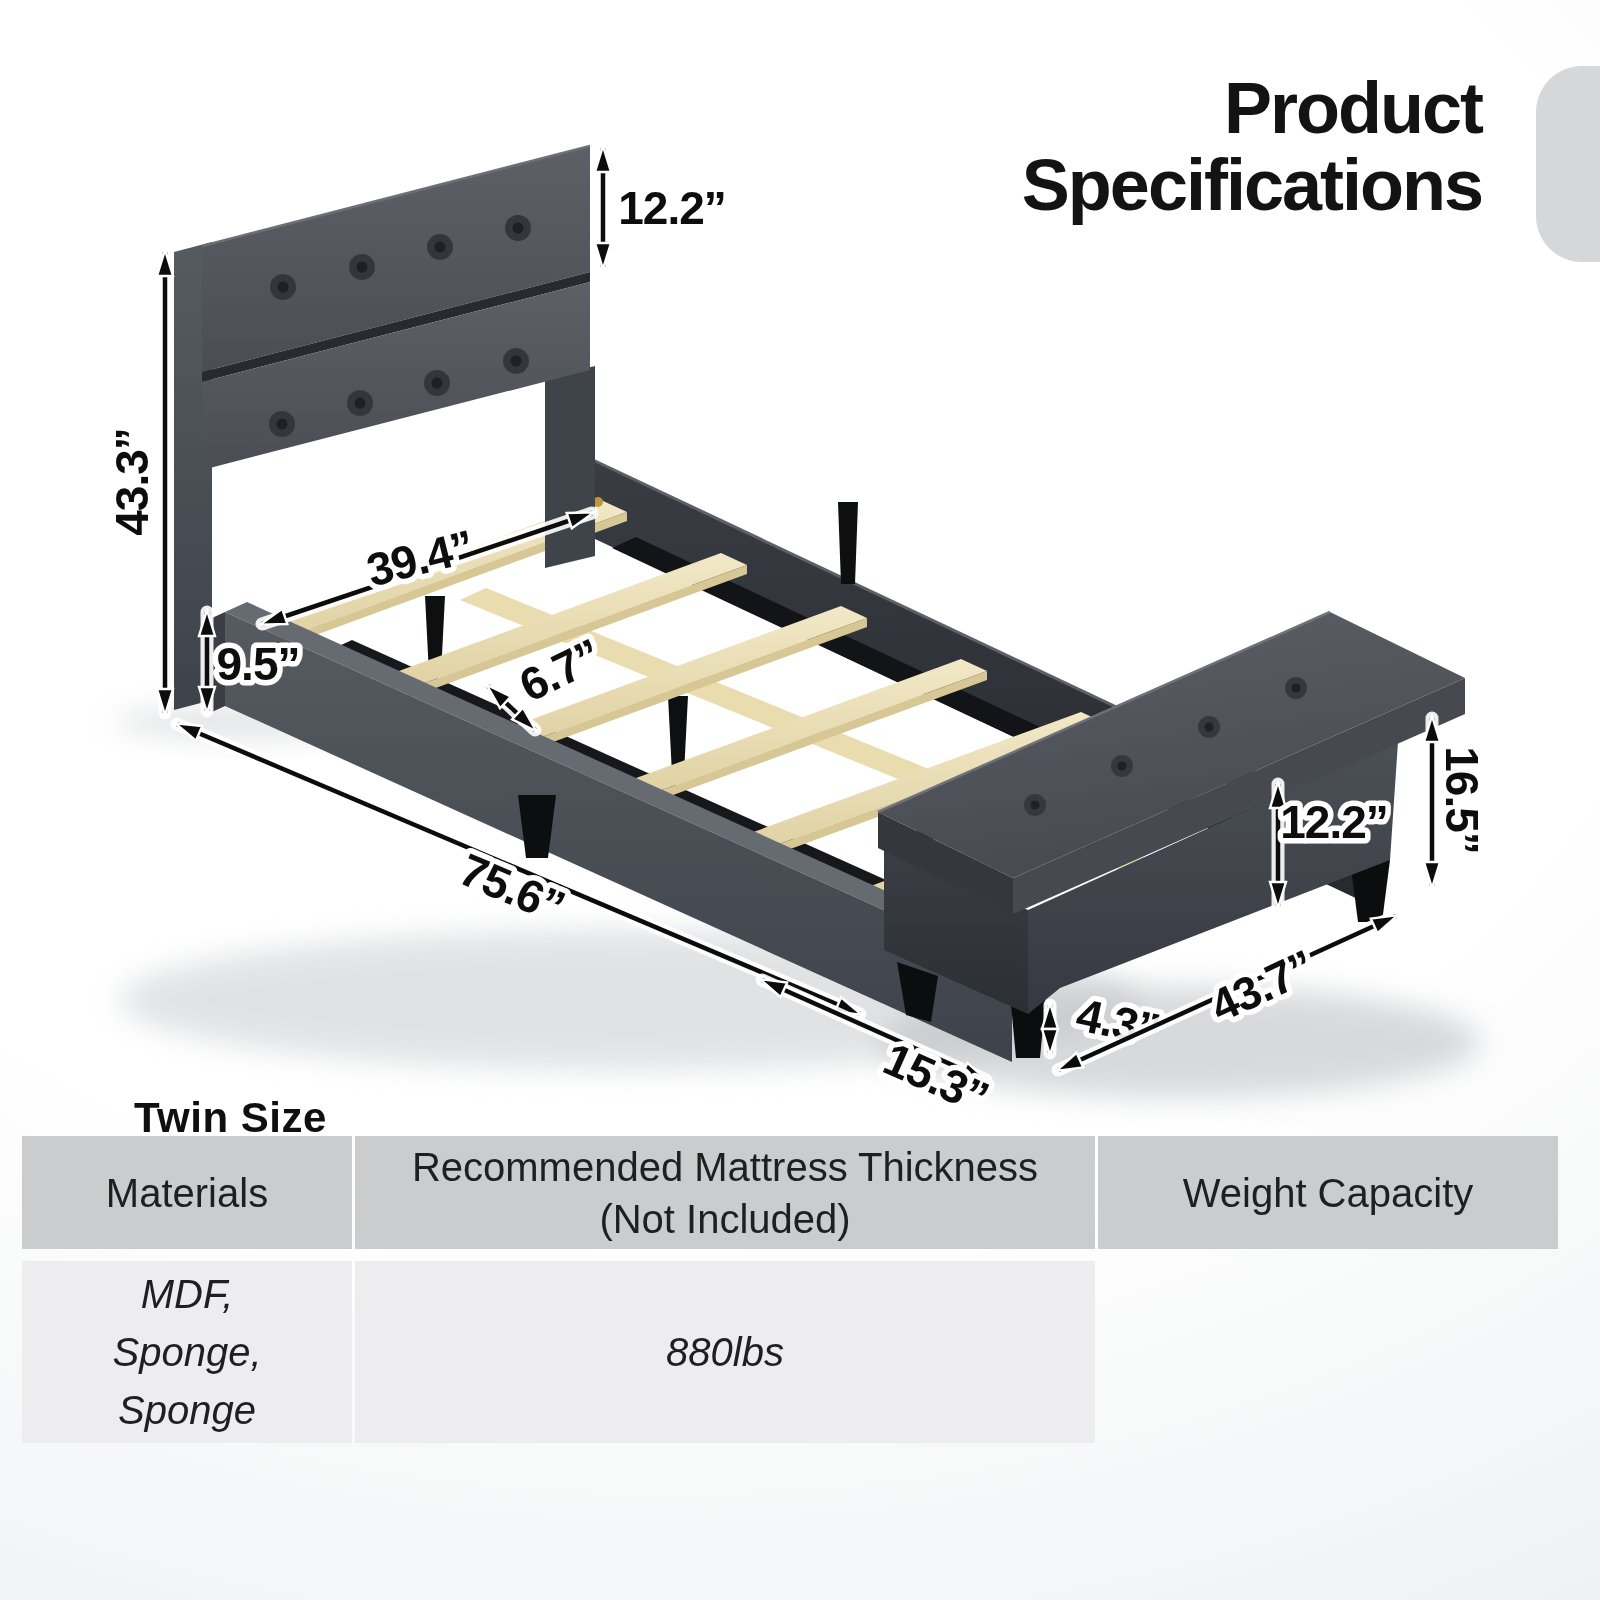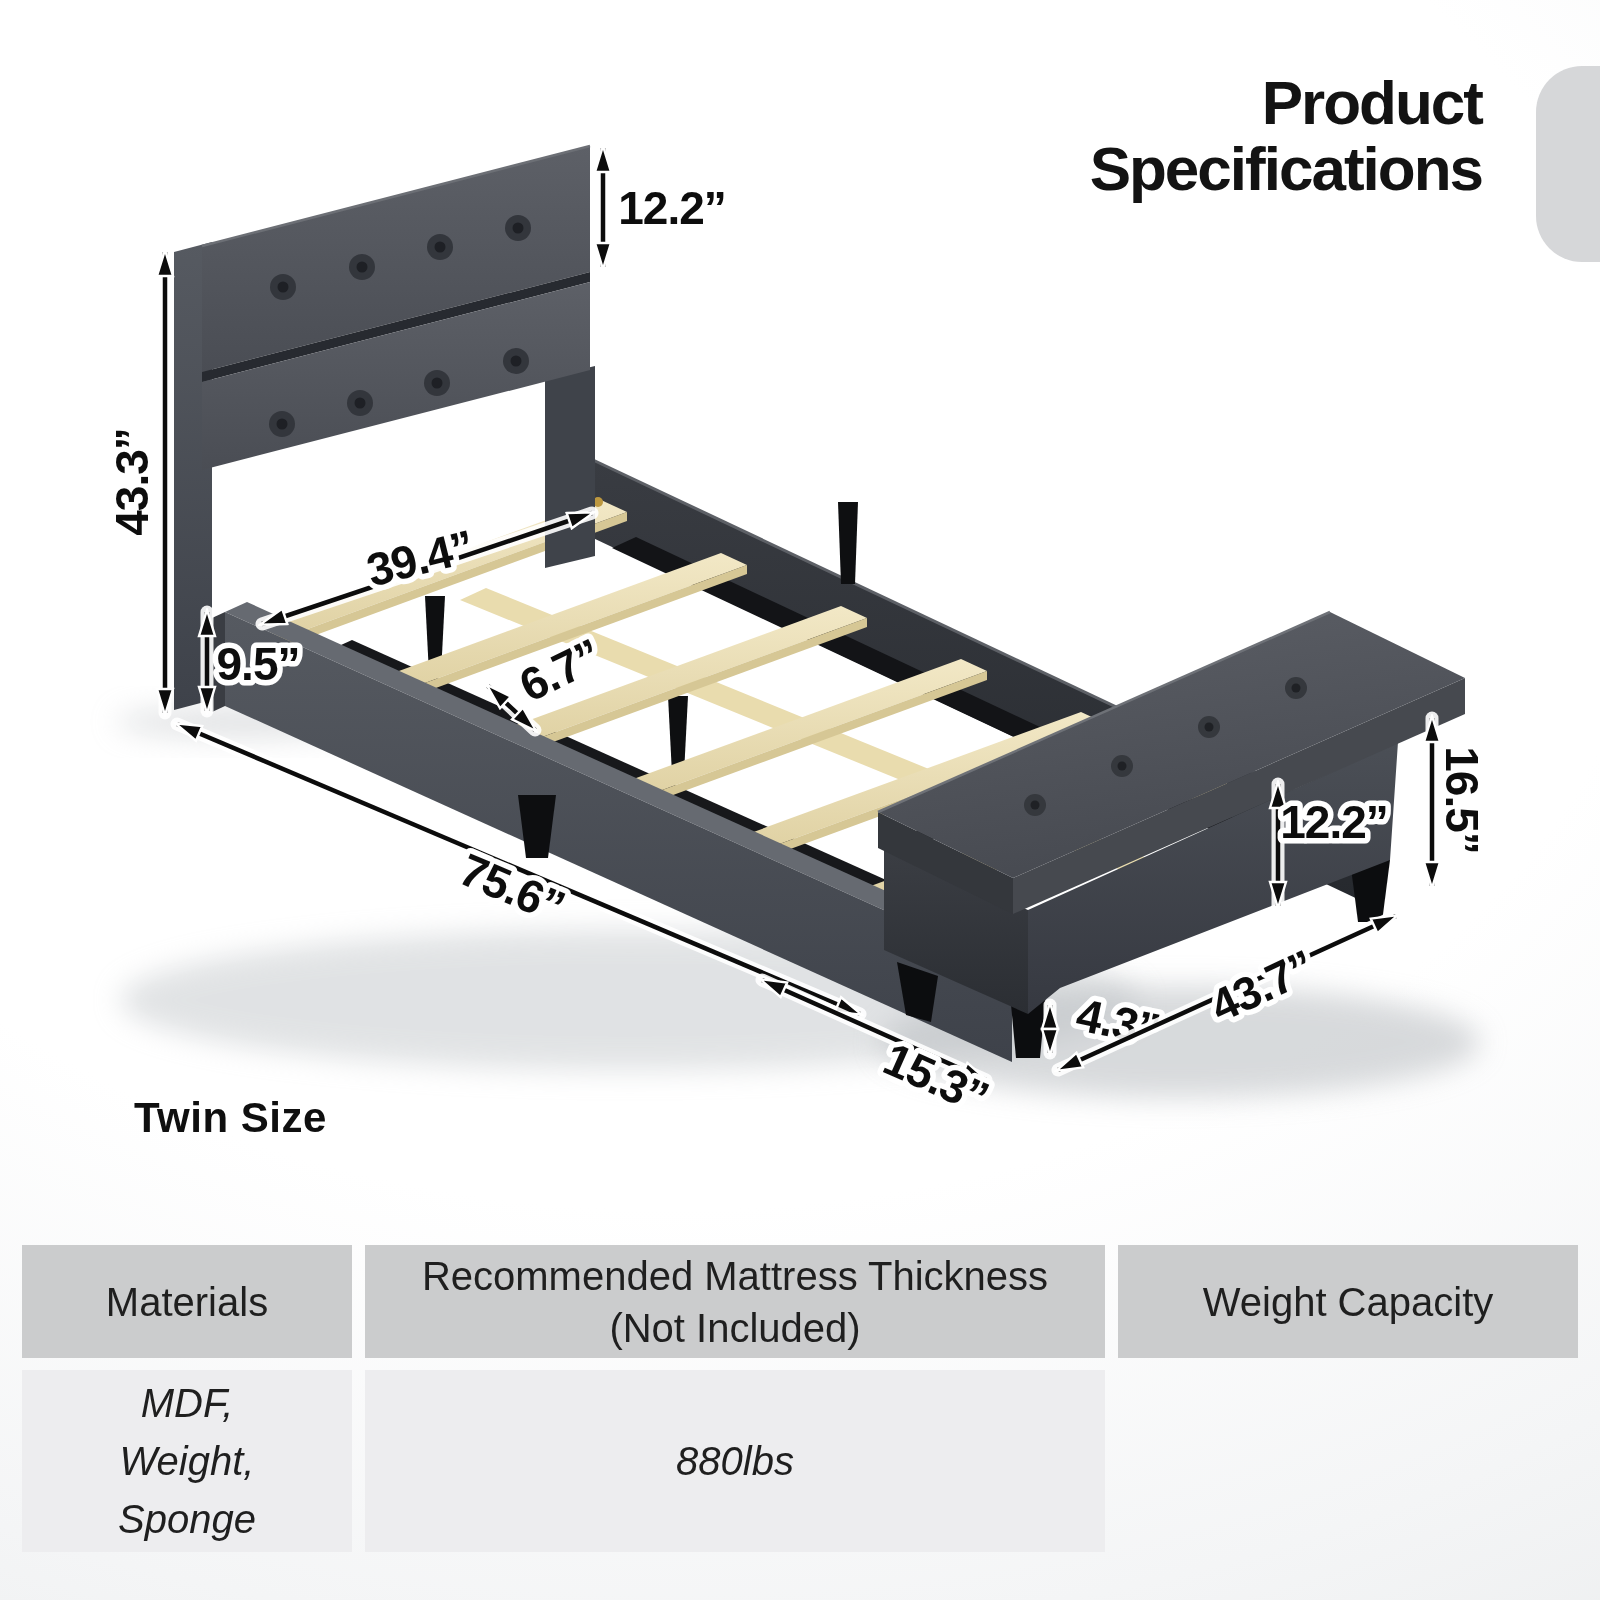--- a/index.html
+++ b/index.html
@@ -3,35 +3,35 @@
 <meta charset="utf-8">
 <style>
   html,body{margin:0;padding:0;}
   body{font-family:"Liberation Sans", sans-serif;}
   .stage{
     position:relative;width:1600px;height:1600px;overflow:hidden;
     background:radial-gradient(130% 95% at 42% 30%, #ffffff 48%, #f4f5f6 76%, #e9ebec 100%);
   }
   .title{
     position:absolute;top:70px;right:118px;text-align:right;
-    font-size:62px;font-weight:bold;line-height:1.07;letter-spacing:-2px;color:#131313;
+    font-size:72px;font-weight:bold;line-height:1.07;letter-spacing:-2px;color:#131313;
   }
   .side-tab{
     position:absolute;right:0;top:66px;width:64px;height:196px;
     background:#d6d7d9;border-radius:46px 0 0 46px;
   }
   .size-label{
     position:absolute;left:134px;top:1094px;
     font-size:42px;font-weight:bold;letter-spacing:0.5px;color:#0f0f0f;
   }
   .bed-svg{position:absolute;left:0;top:0;width:1600px;height:1600px;}
   .spec-table{
-    position:absolute;left:22px;top:1245px;width:1556px;
+    position:absolute;left:22px;top:1136px;width:1556px;
     display:grid;grid-template-columns:330px 740px 460px;grid-template-rows:113px 182px;
-    gap:12px 13px;
+    gap:12px 3px;
   }
   .cell{
     display:flex;flex-direction:column;align-items:center;justify-content:center;
     text-align:center;font-size:40px;color:#1f1f1f;line-height:1.3;
   }
   .th{background:#cbcccd;}
   .td{background:#ededef;font-style:italic;}
   .td-materials{line-height:1.45;}
   .dim{
     font-family:"Liberation Sans", sans-serif;
@@ -310,21 +310,21 @@
     </div>
     <div class="cell th">
       <div>Recommended Mattress Thickness</div>
       <div>(Not Included)</div>
     </div>
     <div class="cell th">
       <div>Weight Capacity</div>
     </div>
     <div class="cell td td-materials">
       <div>MDF,</div>
-      <div>Weight,</div>
+      <div>Sponge,</div>
       <div>Sponge</div>
     </div>
     <div class="cell td">
       <div>880lbs</div>
     </div>
   </div>
 
 </div>
 
 </body></html>

